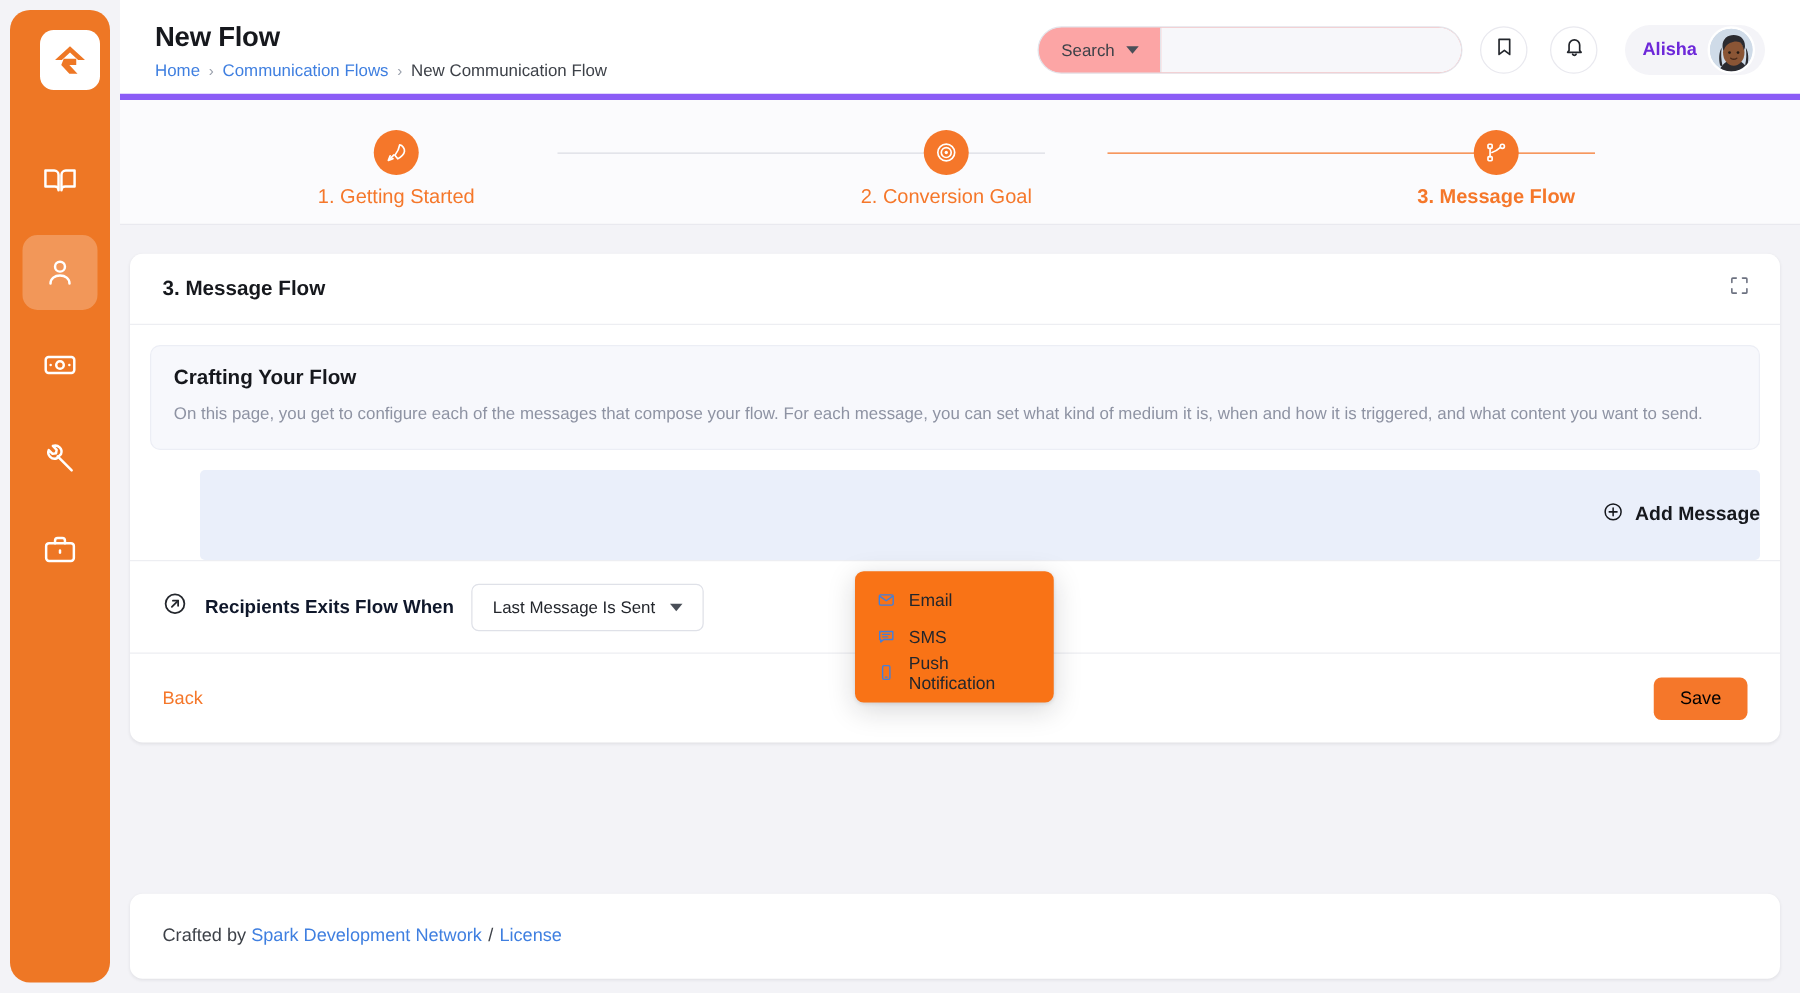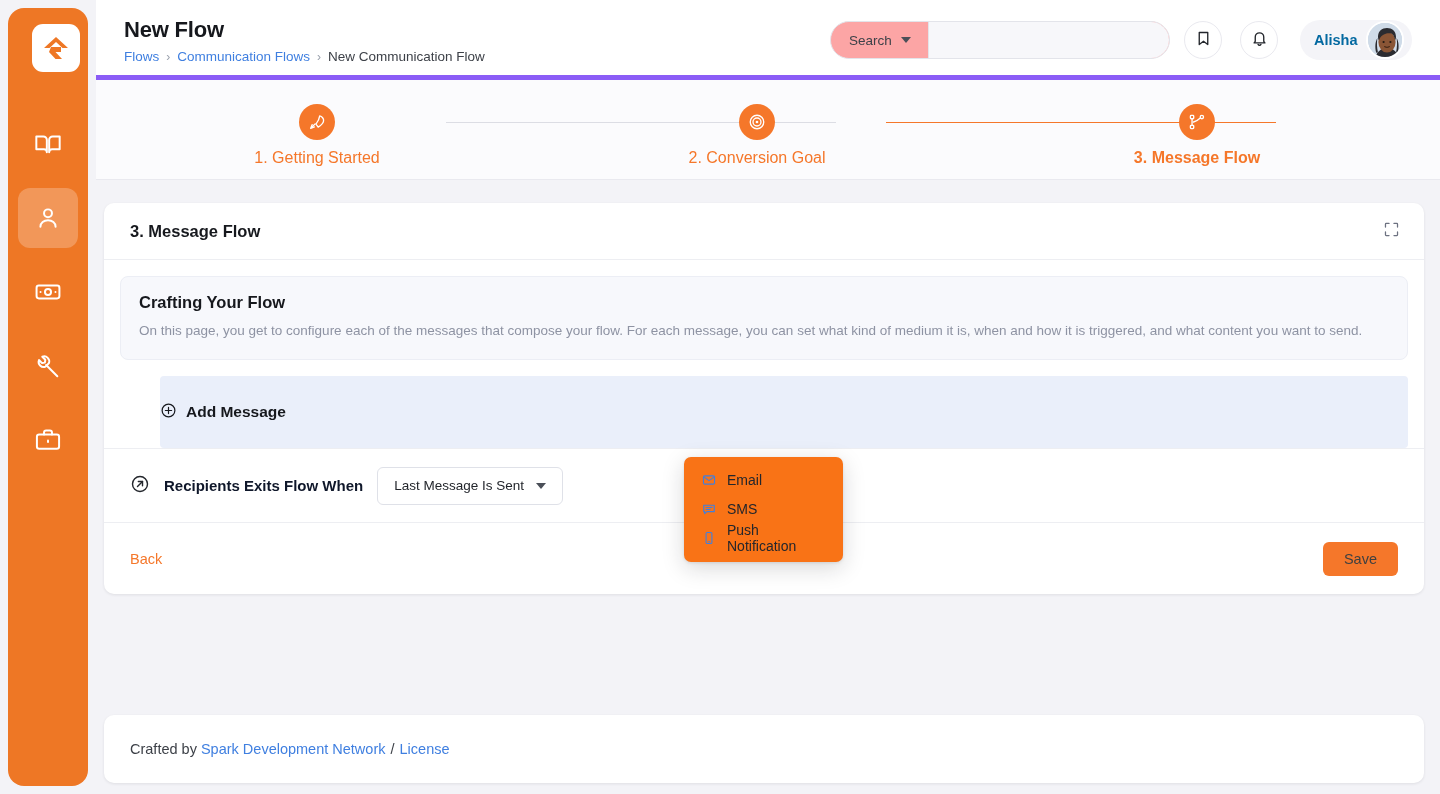--- a/index.html
+++ b/index.html
@@ -98,21 +98,21 @@
   .icon-btn.bookmark { left: 1088px; }
   .icon-btn.bell { left: 1144px; }
 
   .user-chip {
     position: absolute; left: 1204px; top: 20px;
     height: 40px; padding: 0 10px 0 14px;
     background: #f4f4f8; border-radius: 20px;
     display: flex; align-items: center; gap: 8px;
     cursor: pointer;
   }
-  .user-name { font-size: 14.5px; font-weight: bold; color: #0369a1; }
+  .user-name { font-size: 14.5px; font-weight: bold; color: #6d28d9; }
   .avatar {
     width: 38px; height: 38px; border-radius: 50%;
     overflow: hidden; position: relative;
     background: #c9d6e5;
     border: 2px solid #ffffff;
     margin-right: -2px;
   }
 
   
   .stepper {
@@ -160,21 +160,21 @@
     border-radius: 8px;
     padding: 16px 18px 18px 18px;
   }
   .note-title { font-size: 16.5px; font-weight: bold; color: #16181d; margin-bottom: 8px; }
   .note-text { font-size: 13.5px; line-height: 21px; color: #8e93a3; max-width: 1240px; }
 
   .add-band {
     margin-top: 16px;
     height: 72px; background: #eaeffa;
     border-radius: 4px;
-    display: flex; align-items: center; justify-content: flex-start;
+    display: flex; align-items: center; justify-content: flex-end;
     cursor: pointer; position: relative; margin-left: 40px;
   }
   .add-band-label {
     display: flex; align-items: center; gap: 9px;
     font-size: 15.5px; font-weight: bold; color: #16181d;
   }
 
   .exit-row {
     height: 74px; border-top: 1px solid #edeef2;
     display: flex; align-items: center; gap: 14px;
@@ -192,21 +192,21 @@
 
   .card-foot {
     height: 72px; border-top: 1px solid #edeef2;
     display: flex; align-items: center; justify-content: space-between;
     padding: 0 26px; margin: 0 -16px -16px -16px;
   }
   .back-link {
     font-size: 14.5px; color: #f5772a; cursor: pointer; text-decoration: none;
   }
   .save-btn {
-    background: #f5772a; color: #404040; border: none;
+    background: #f5772a; color: #000000; border: none;
     border-radius: 6px; padding: 9px 21px;
     font-size: 14.5px; cursor: pointer;
     font-family: "Liberation Sans", sans-serif;
   }
 
   
   .menu {
     position: absolute; left: 684px; top: 457px;
     width: 159px;
     background: #f97316;
@@ -300,21 +300,21 @@
         </div>
 
       </div>
     </div>
   </div>
 
   <div class="header">
     <div class="page-title">New Flow</div>
 
     <div class="breadcrumb">
-      <a>Flows</a>
+      <a>Home</a>
       <span class="crumb-sep">›</span>
       <a>Communication Flows</a>
       <span class="crumb-sep">›</span>
       <span class="crumb-current">New Communication Flow</span>
     </div>
 
     <div class="search-wrap">
       <div class="search-select">
         <span>Search</span>
         <span class="caret"></span>

